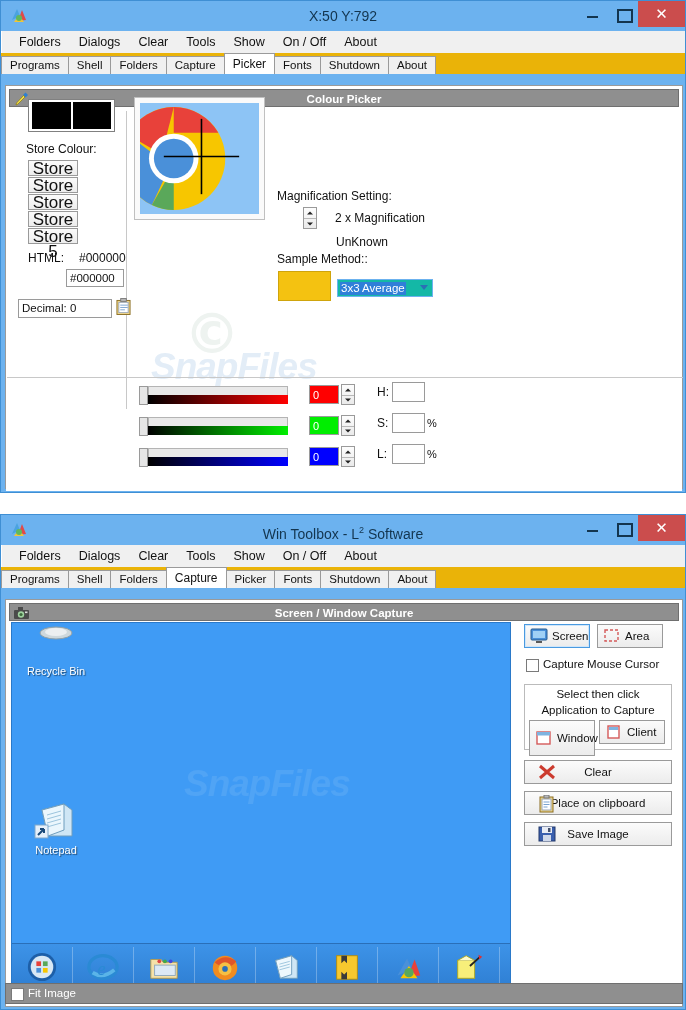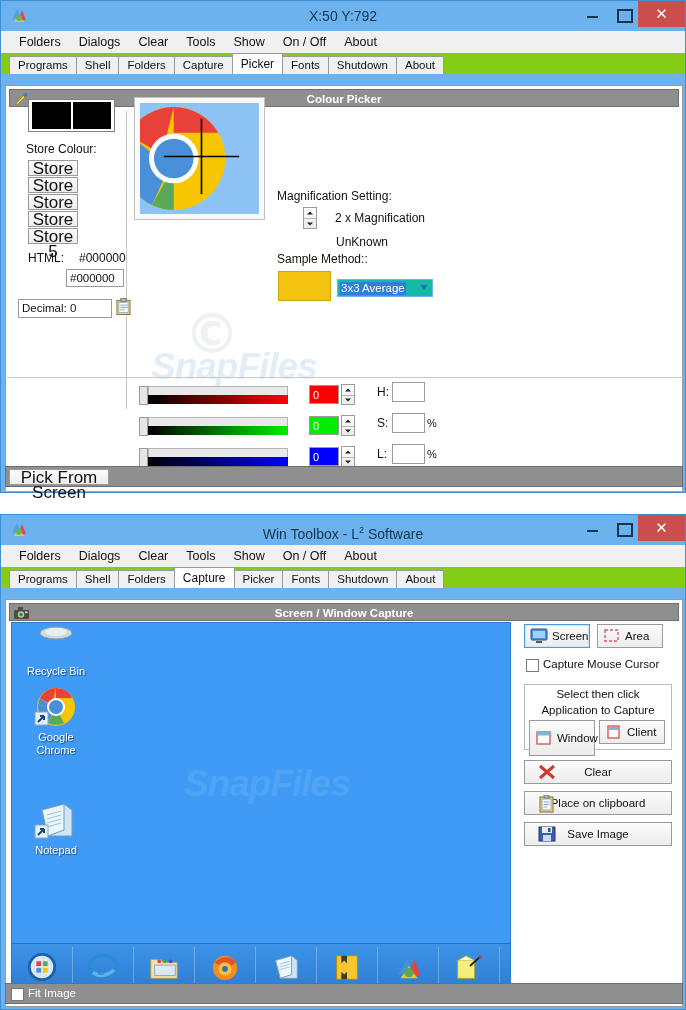--- a/index.html
+++ b/index.html
@@ -39,22 +39,22 @@
   
   .menubar {
     background: #f0f0f0; height: 22px; display: flex; align-items: center;
     padding-left: 8px; font-size: 12.5px; color: #111;
     border-left: 1px solid #fff;
   }
   .menubar .mi { padding: 0 9px; line-height: 22px; }
 
   
   .tabrow {
-    background: #84cc16; height: 21px; display: flex; align-items: flex-end;
-    padding-left: 8px; font-size: 11.5px; position: relative;
+    background: #eab308; height: 21px; display: flex; align-items: flex-end;
+    font-size: 11.5px; position: relative;
   }
   .tab {
     height: 18px; line-height: 17px; padding: 0 8px;
     background: #f0f0f0; border: 1px solid #9a9a9a; border-bottom: none;
     margin-right: -1px; color: #111;
   }
   .tab.active { background: #ffffff; height: 21px; line-height: 20px; font-size: 12px; position: relative; z-index: 3; }
 
   .panel-header {
     background: #8f8f8f; height: 18px; color: #ffffff; font-size: 11.5px; font-weight: bold;
@@ -325,23 +325,20 @@
         <div class="hsl-lbl" style="left:371px; top:327px;">S:</div>
         <div class="hsl-box" style="left:386px; top:324px;"></div>
         <div class="hsl-lbl" style="left:421px; top:328px; font-size:11px;">%</div>
         <div class="hsl-lbl" style="left:371px; top:358px;">L:</div>
         <div class="hsl-box" style="left:386px; top:355px;"></div>
         <div class="hsl-lbl" style="left:421px; top:359px; font-size:11px;">%</div>
 
       </div>
     </div>
 
-    <div class="statusbar">
-      <div class="btn">Pick From Screen</div>
-    </div>
   </div>
 
   <div class="win" id="win-capture">
 
     <div class="titlebar">
       <svg class="title-icon" viewBox="0 0 20 20">
         <path d="M3 14 L8 3 L11 10 Z" fill="#4aa3e0"></path>
         <path d="M9 15 L13 4 L17 14 Z" fill="#e04a4a"></path>
         <path d="M5 16 L10 9 L15 16 Z" fill="#f0c53a"></path>
         <circle cx="10" cy="12" r="3" fill="#5fb85f"></circle>
@@ -392,37 +389,20 @@
         <div class="dt-icon" style="left:8px; top:-4px;">
           <div class="dt-glyph">
             <svg viewBox="0 0 44 44">
                 <ellipse cx="22" cy="14" rx="16" ry="6" fill="#cfd8dc" stroke="#8fa0a8"></ellipse>
                 <ellipse cx="22" cy="13" rx="11" ry="4" fill="#eceff1"></ellipse>
               </svg>
           </div>
           <div>Recycle Bin</div>
         </div>
 
-        <div class="dt-icon" style="left:8px; top:62px;">
-          <div class="dt-glyph">
-            <svg viewBox="0 0 44 44">
-              <circle cx="22" cy="22" r="19" fill="#f7c600"></circle>
-              <path d="M22 3 A19 19 0 0 1 38.5 13 L22 13 Z" fill="#e8413a"></path>
-              <path d="M22 3 A19 19 0 0 0 6 13 L18 20 Z" fill="#e8413a"></path>
-              <path d="M6 13 A19 19 0 0 0 14 38 L21 23 Z" fill="#4a90d9"></path>
-              <path d="M14 38 A19 19 0 0 0 30 38 L22 23 Z" fill="#5aa85a"></path>
-              <circle cx="22" cy="22" r="9" fill="#fff"></circle>
-                <circle cx="22" cy="22" r="7" fill="#4a90d9"></circle>
-              <rect x="1" y="27" width="13" height="13" fill="#e6f0fa" stroke="#7fa8cc"></rect>
-              <path d="M4 37 L10 31 M10 31 L6 31 M10 31 L10 35" stroke="#1a4a7a" stroke-width="2" fill="none"></path>
-            </svg>
-          </div>
-          <div style="white-space:pre-line;">Google
-Chrome</div>
-        </div>
 
         <div class="dt-icon" style="left:8px; top:175px;">
           <div class="dt-glyph">
             <svg viewBox="0 0 44 44">
               <path d="M8 12 L30 6 L38 12 L38 38 L14 38 Z" fill="#cfe6f5" stroke="#6f9dbd"></path>
               <path d="M8 12 L30 6 L30 32 L14 38 Z" fill="#eaf6fd" stroke="#6f9dbd"></path>
               <g stroke="#9bc4dd">
                   <path d="M13 17 L27 13M13 21 L27 17M13 25 L27 21M13 29 L27 25"></path>
                 </g>
               <rect x="1" y="27" width="13" height="13" fill="#e6f0fa" stroke="#7fa8cc"></rect>

